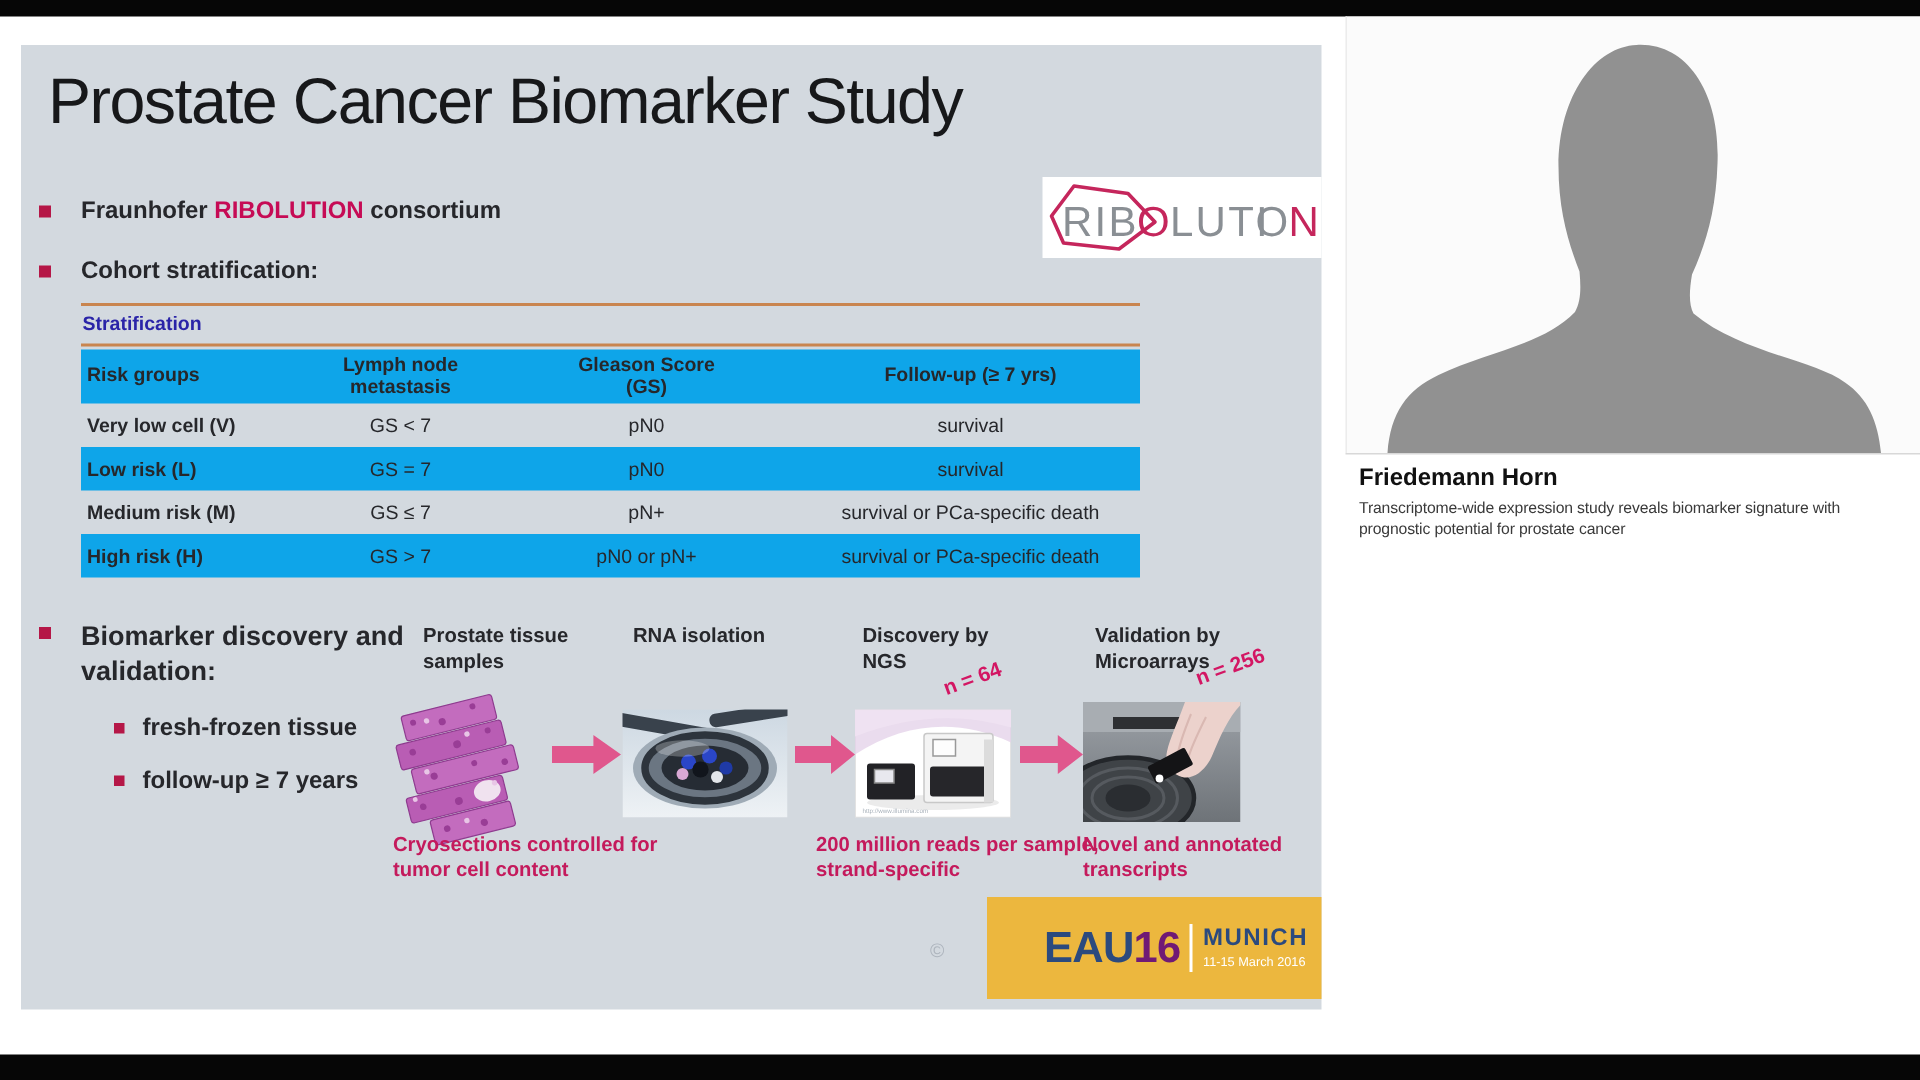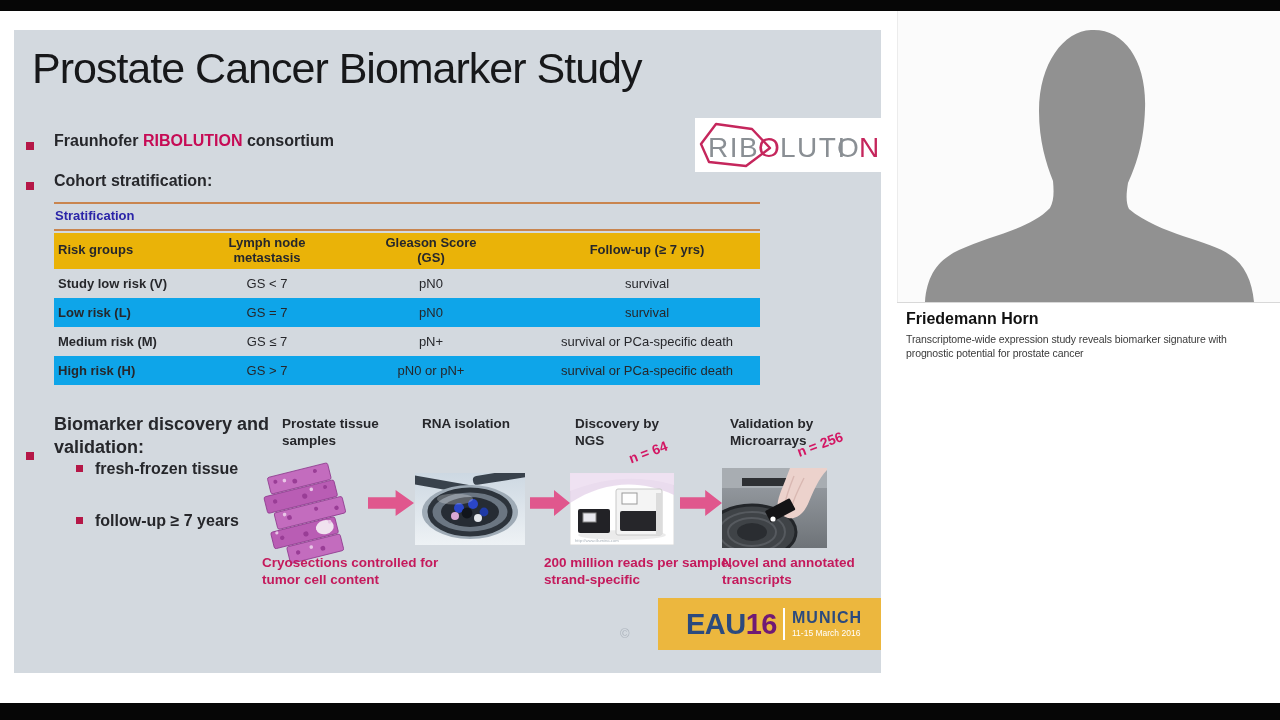--- a/index.html
+++ b/index.html
@@ -10,53 +10,53 @@
   
   #top-bar    { left:0; top:0; width:1280px; height:11px; background:#060606; }
   #bottom-bar { left:0; top:703px; width:1280px; height:17px; background:#060606; }
 
   
   #slide { left:14px; top:30px; width:867px; height:643px; background:#d3d9df; }
 
   #slide-title { left:18px; top:14px; font-size:43px; font-weight:400; letter-spacing:-1px;
                  color:#17181a; white-space:nowrap; }
 
-  .bullet-row { display:flex; align-items:flex-end; }
+  .bullet-row { display:flex; align-items:flex-start; }
   .bullet-sq  { width:8px; height:8px; background:#b51747; margin-top:5px; flex:none; }
   .bullet-txt { margin-left:20px; font-size:16px; font-weight:bold; color:#26272b; }
   .accent     { color:#c60b55; }
 
   #bullet-consortium { left:12px; top:102px; }
   #bullet-cohort     { left:12px; top:142px; }
 
   
   #ribolution-logo { left:681px; top:88px; width:186px; height:54px; background:#ffffff; }
 
   
   .rule { left:40px; width:706px; height:2px; background:#c9854f; }
   #rule-top { top:172px; } #rule-mid { top:199px; }
   #strat-label { left:41px; top:178px; font-size:13px; font-weight:bold; color:#2a24a8; }
 
   #strat-table { left:40px; top:203px; width:706px; }
   .trow { display:grid; grid-template-columns:152px 122px 206px 226px; align-items:center; }
-  .trow.head { background:#eab308; min-height:35px; }
+  .trow.head { background:#0ea5e9; min-height:35px; }
   .trow.body { min-height:29px; }
   .trow.pink { background:#0ea5e9; }
   .tcell { font-size:13px; color:#26272b; text-align:center; padding:3px 2px; white-space:pre-line; }
   .tcell.first { text-align:left; font-weight:bold; padding-left:4px; }
   .trow.head .tcell { font-weight:bold; line-height:1.15; }
 
   
   #bmk-heading-row { left:12px; top:383px; }
   #bmk-heading { margin-left:20px; width:225px; font-size:18px; font-weight:bold;
                  color:#26272b; line-height:1.3; }
   .sub-bullet { position:absolute; display:flex; }
   .sub-sq { width:7px; height:7px; background:#b51747; margin-top:5px; flex:none; }
   .sub-txt { margin-left:12px; font-size:16px; font-weight:bold; color:#26272b; }
-  #sub-bullet-1 { left:62px; top:430px; }
+  #sub-bullet-1 { left:62px; top:447px; }
   #sub-bullet-2 { left:62px; top:482px; }
 
   
   .step-label { position:absolute; top:386px; font-size:13.5px; font-weight:bold;
                 color:#26272b; line-height:1.25; white-space:pre-line; }
   #step1-label { left:268px; } #step2-label { left:408px; }
   #step3-label { left:561px; } #step4-label { left:716px; }
 
   .nbadge { position:absolute; font-size:14px; font-weight:bold; color:#d31663;
             transform:rotate(-20deg); white-space:nowrap; }
@@ -77,22 +77,22 @@
 
   .wf-caption { position:absolute; top:525px; font-size:13.5px; font-weight:bold;
                 color:#c41a5c; line-height:1.25; }
   #caption-1 { left:248px; width:182px; }
   #caption-2 { left:530px; width:192px; }
   #caption-3 { left:708px; width:168px; }
 
   #copyright-mark { left:606px; top:596px; font-size:13px; color:#9aa2ac; opacity:.65; }
 
   
-  #eau-logo { left:644px; top:568px; width:223px; height:52px; background:#ecb73e;
-              display:flex; align-items:center; padding-left:28px; }
+  #eau-logo { left:644px; top:568px; width:223px; height:68px; background:#ecb73e;
+              display:flex; align-items:center; padding-left:38px; }
   #eau-org  { font-size:29px; font-weight:800; color:#2b4a7e; letter-spacing:-.5px; }
   #eau-year { font-size:29px; font-weight:800; color:#701a75; letter-spacing:-.5px; }
   #eau-div  { width:2px; height:32px; background:#ffffff; margin:0 7px 0 6px; }
   #eau-city { font-size:16px; font-weight:bold; color:#2b4a7e; letter-spacing:1px; line-height:1; }
   #eau-dates{ font-size:8.5px; color:#ffffff; margin-top:2px; }
 
   
   #speaker-photo { left:897px; top:11px; width:383px; height:291px; background:#fbfbfb;
                    border-left:1px solid #ececec; overflow:hidden; }
   #speaker-divider { left:897px; top:302px; width:383px; height:1px; background:#d8d8d8; }
@@ -136,21 +136,21 @@
 
   <div id="strat-table" class="abs">
     <div class="trow head">
       <div class="tcell first">Risk groups</div>
       <div class="tcell">Lymph node metastasis</div>
       <div class="tcell">Gleason Score
 (GS)</div>
       <div class="tcell">Follow-up (≥ 7 yrs)</div>
     </div>
     <div class="trow body">
-      <div class="tcell first">Study low risk (V)</div>
+      <div class="tcell first">Very low cell (V)</div>
       <div class="tcell">GS &lt; 7</div>
       <div class="tcell">pN0</div>
       <div class="tcell">survival</div>
     </div>
     <div class="trow body pink">
       <div class="tcell first">Low risk (L)</div>
       <div class="tcell">GS = 7</div>
       <div class="tcell">pN0</div>
       <div class="tcell">survival</div>
     </div>

